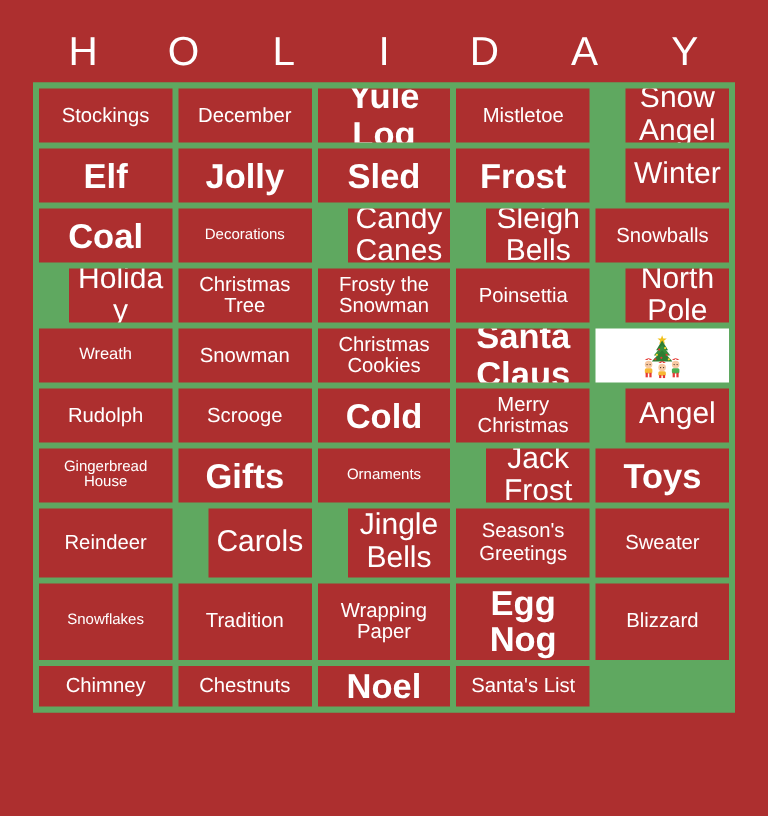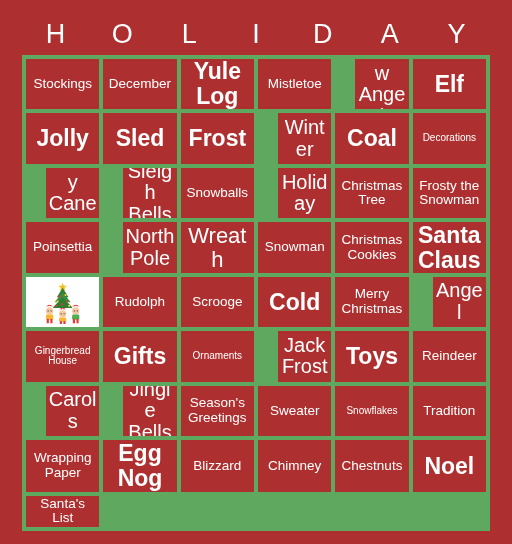--- a/index.html
+++ b/index.html
@@ -38,23 +38,23 @@
     letter-spacing: 0px;
     font-family: "Liberation Sans", sans-serif;
     user-select: none;
   }
   
   #bingo-grid {
     position: absolute;
     left: 22px;
     top: 55px;
     width: 468px;
-    height: 476px;
+    height: 420px;
     display: grid;
-    grid-template-columns: repeat(6, 1fr);
+    grid-template-columns: repeat(5, 1fr);
     grid-template-rows: repeat(7, 1fr);
     gap: 4px;
     background: #5fa860;
     border: 4px solid #5fa860;
     box-sizing: border-box;
   }
   .cell {
     background: #ad2f2f;
     color: #ffffff;
     display: flex;
@@ -64,21 +64,21 @@
     padding: 1px 2px;
     box-sizing: border-box;
     overflow: hidden;
     line-height: 1.08;
     word-break: break-word;
     hyphens: none;
   }
   
   .fs-xl { font-size: 23px; font-weight: bold; }
   .fs-lg { font-size: 20px; margin-left: 20px; }
-  .fs-md { font-size: 22px; }
+  .fs-md { font-size: 11px; }
   .fs-sm { font-size: 13.5px; }
   .fs-xs { font-size: 10px; }
 
   
   .cell.free-space {
     background: #ffffff;
     padding: 2px;
   }
   .free-art {
     width: 100%;

